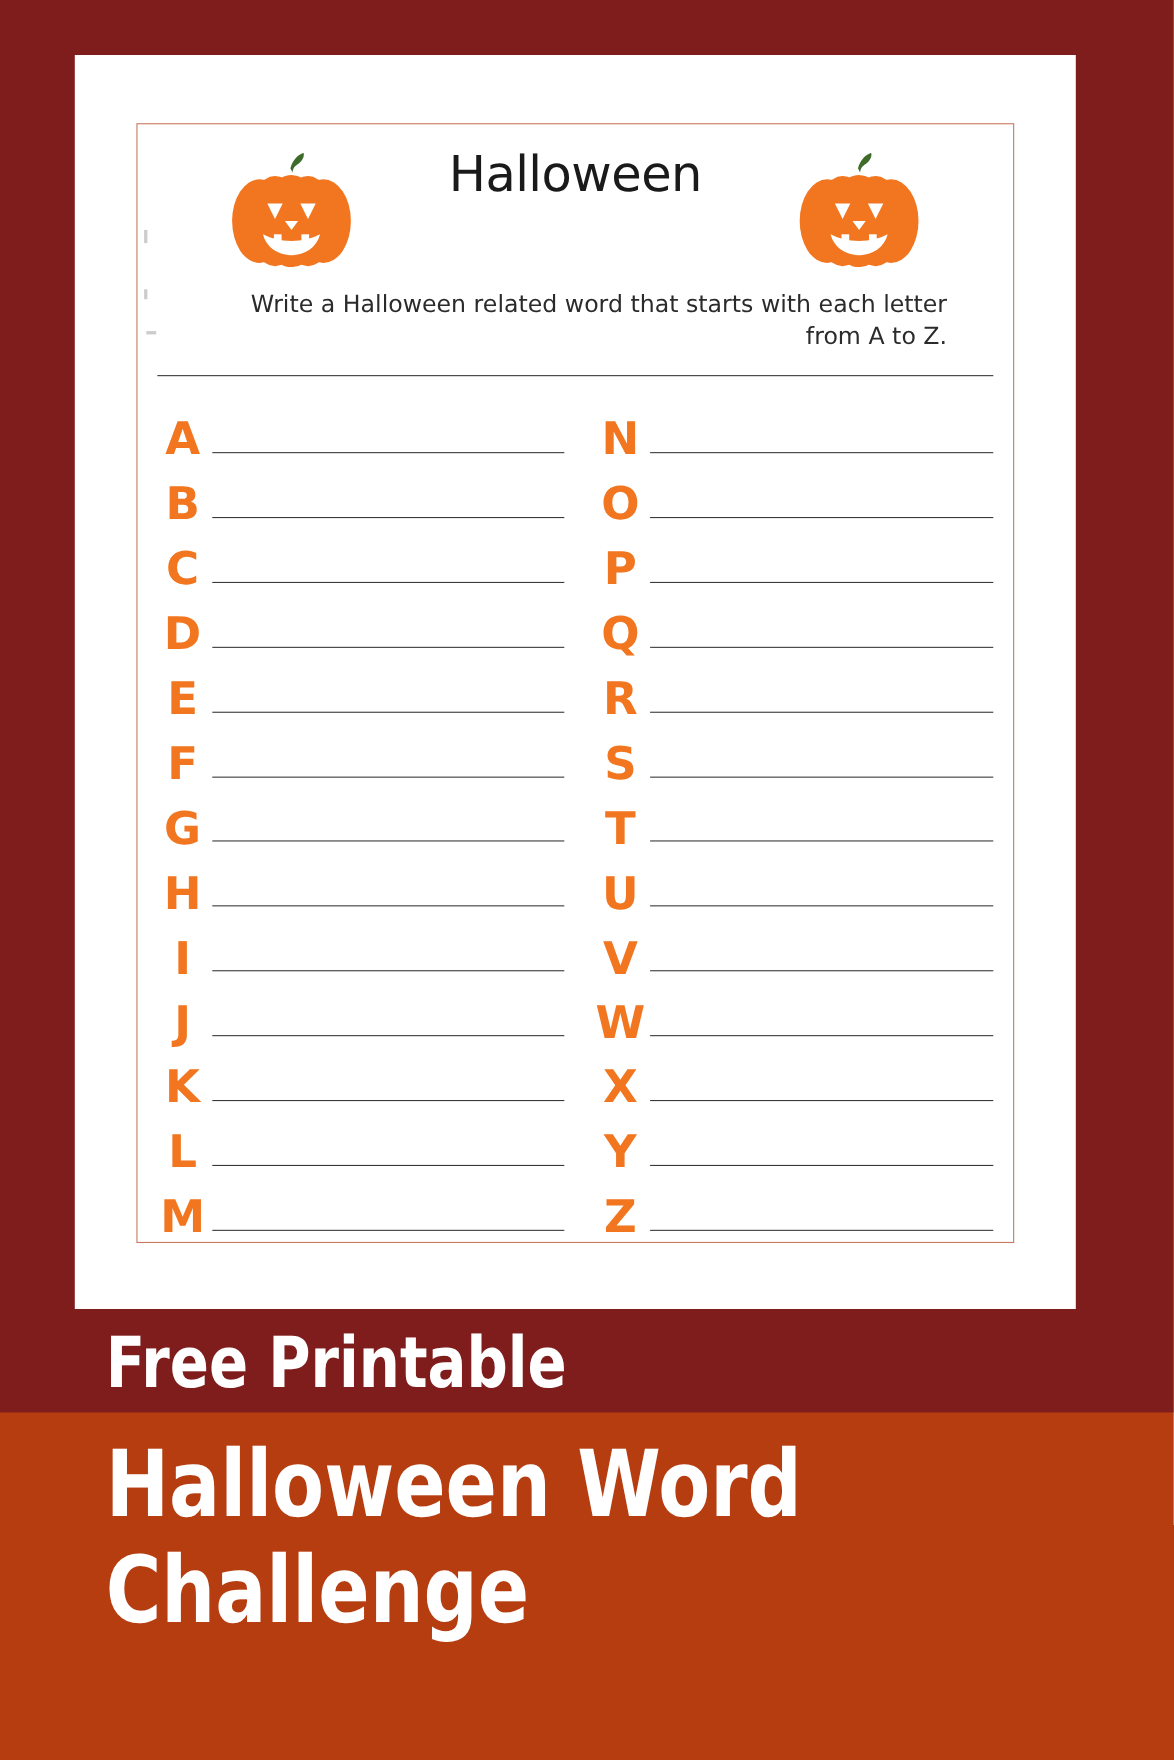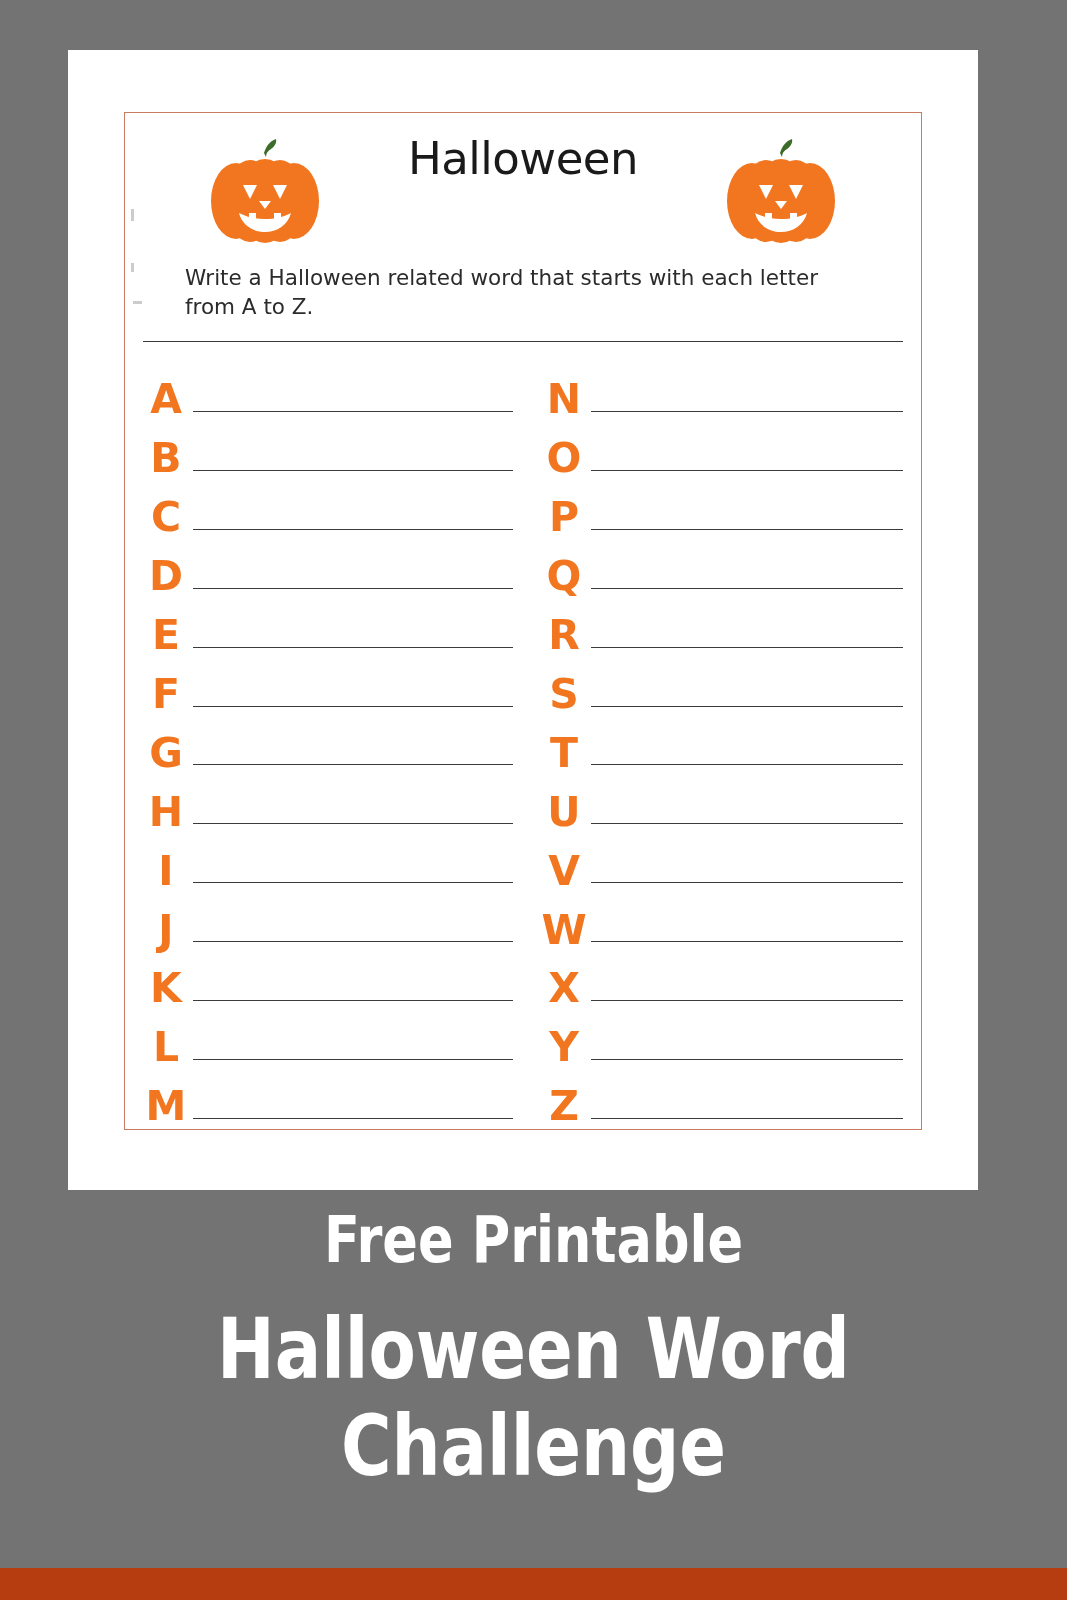--- a/index.html
+++ b/index.html
@@ -10,22 +10,22 @@
     width: 1067px;
     height: 1600px;
     background: #b53d10;
     font-family: "Liberation Sans", sans-serif;
     overflow: hidden;
   }
 
   .page {
     position: relative;
     width: 1067px;
-    height: 1568px;
-    background: #737373;
+    height: 1284px;
+    background: #7f1d1d;
     box-sizing: border-box;
   }
 
   
   .sheet {
     position: absolute;
     left: 68px;
     top: 50px;
     width: 910px;
     height: 1140px;
@@ -80,21 +80,21 @@
     height: 104px;
   }
   .pumpkin.left { left: 84px; }
   .pumpkin.right { right: 84px; }
 
   .instructions {
     position: absolute;
     left: 60px;
     right: 60px;
     top: 150px;
-    text-align: left;
+    text-align: right;
     font-family: "DejaVu Sans", sans-serif;
     font-size: 21.5px;
     line-height: 1.35;
     color: #2b2b2b;
   }
 
   .rule {
     position: absolute;
     left: 18px;
     right: 18px;
@@ -150,21 +150,21 @@
     background: #9a9a9a;
     opacity: .5;
   }
 
   
   .caption {
     position: absolute;
     left: 0;
     right: 0;
     top: 1205px;
-    text-align: center;
+    text-align: left;
     color: #ffffff;
   }
   .caption-line1 {
     font-family: "DejaVu Sans", sans-serif;
     font-weight: 700;
     font-size: 64px;
     letter-spacing: 0px;
     line-height: 1.1;
     transform: scaleX(0.82);
   }

